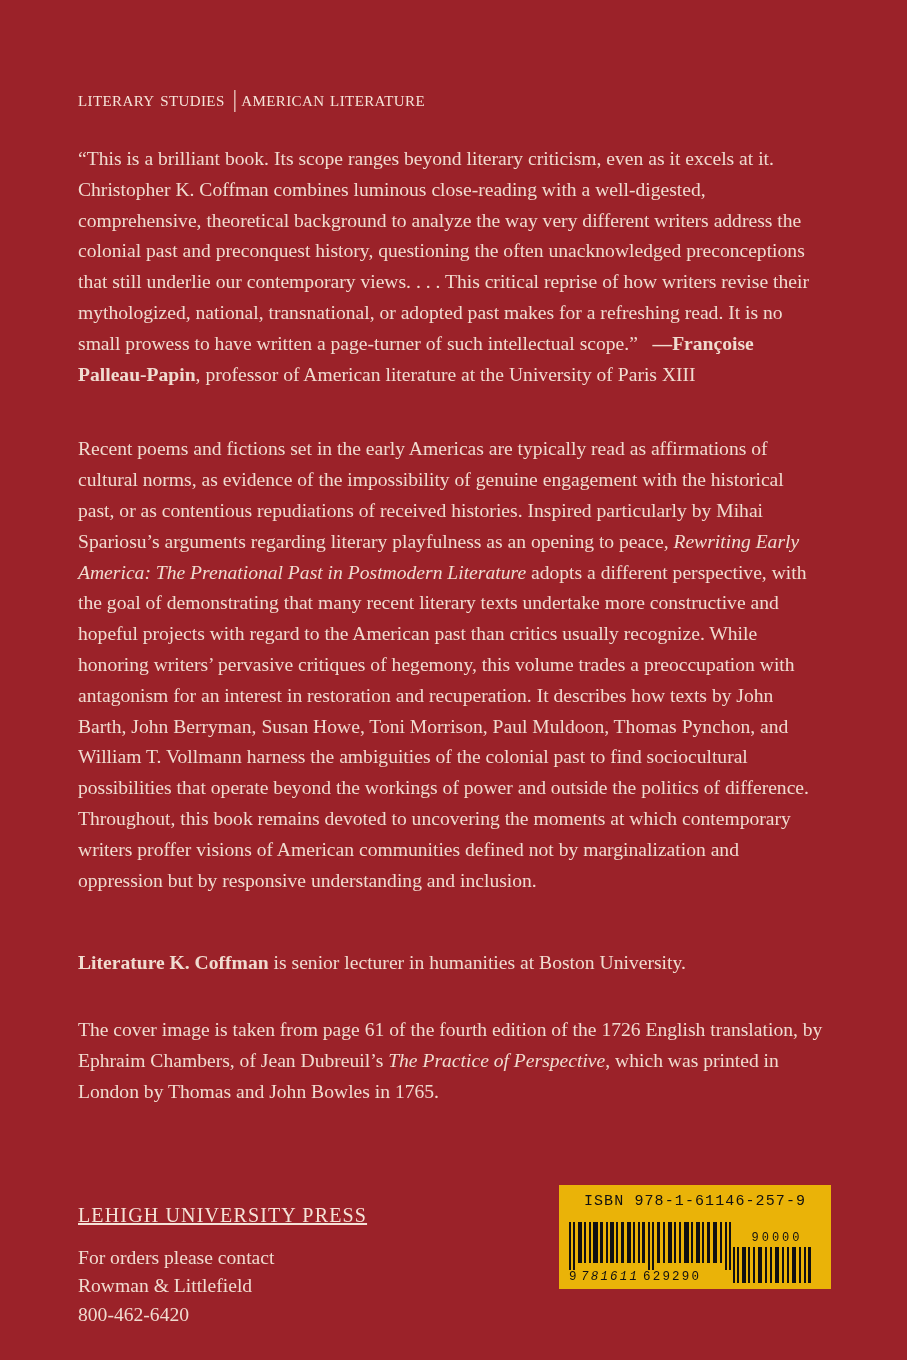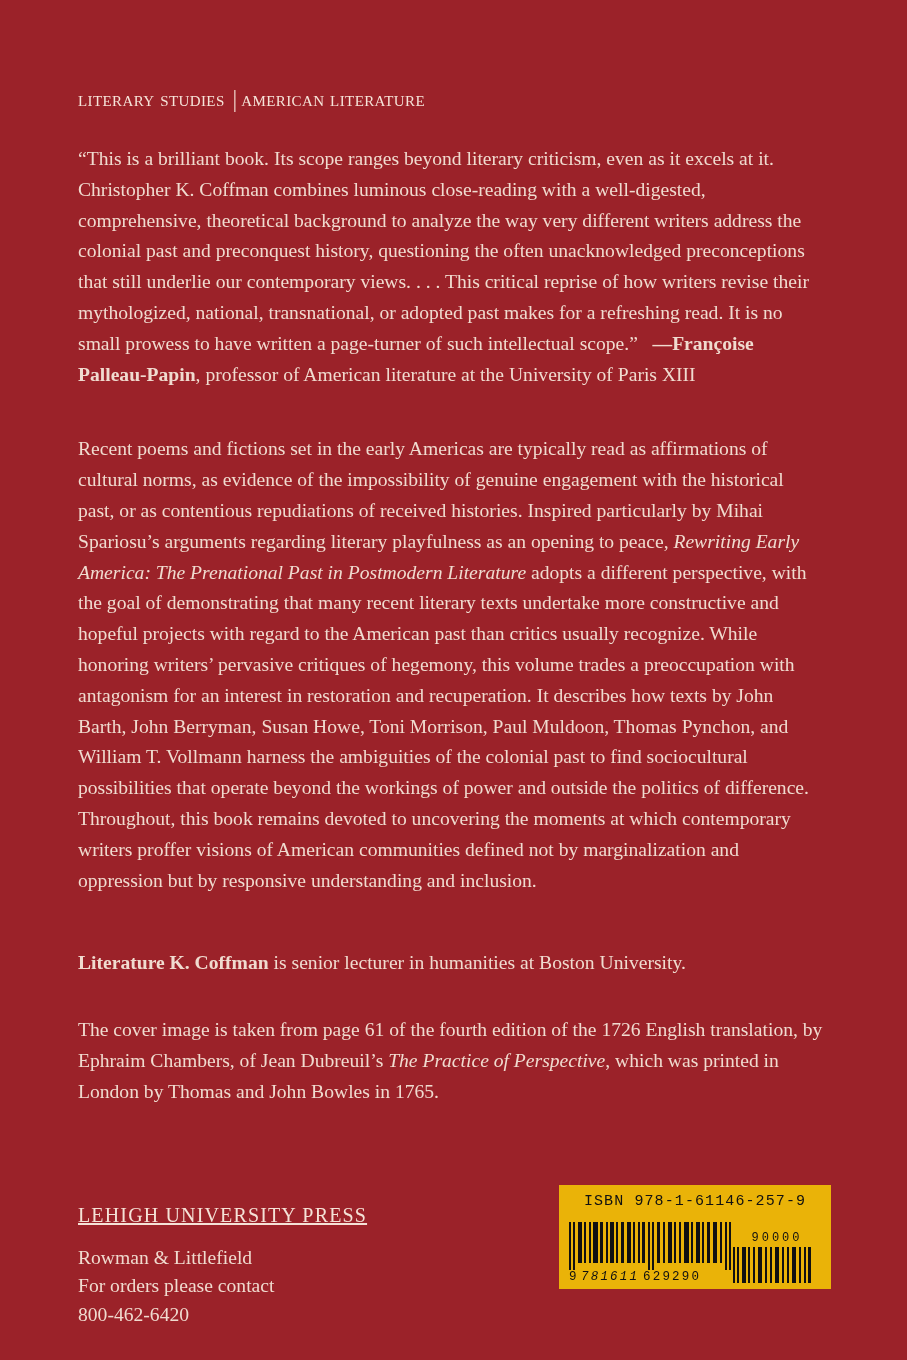--- a/index.html
+++ b/index.html
@@ -165,22 +165,22 @@
   <p class="para"><span>The cover image is taken from page 61 of the fourth edition of the 1726 English translation, by Ephraim Chambers, of Jean Dubreuil’s </span><span class="ital">The Practice of Perspective</span><span>, which was printed in London by Thomas and John Bowles in 1765.</span></p>
 
   <div class="gap-design"></div>
 
 
   <div class="gap-press"></div>
 
   <div class="press-name">LEHIGH UNIVERSITY PRESS</div>
 
   <div class="orders">
+    <div>For orders please contact</div>
     <div>Rowman &amp; Littlefield</div>
-    <div>For orders please contact</div>
     <div>800-462-6420</div>
 
   </div>
 
 </div>
 
 <div class="barcode-box">
   <div class="isbn-text">ISBN 978-1-61146-257-9</div>
   <div class="bars-row">
     <div class="bc-main">

